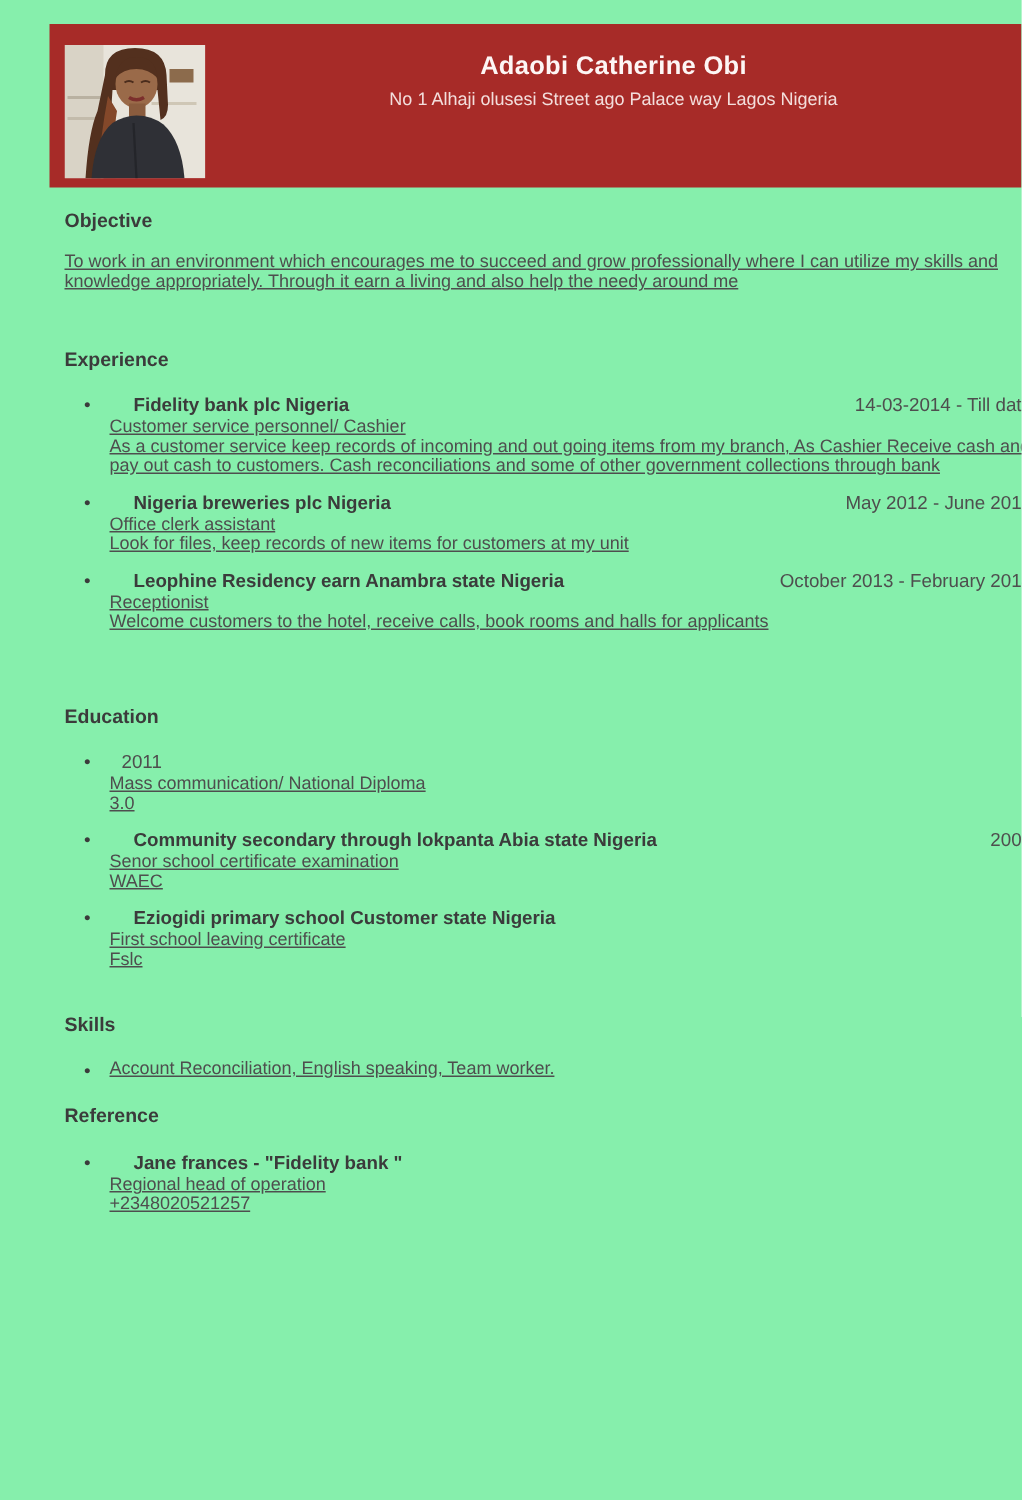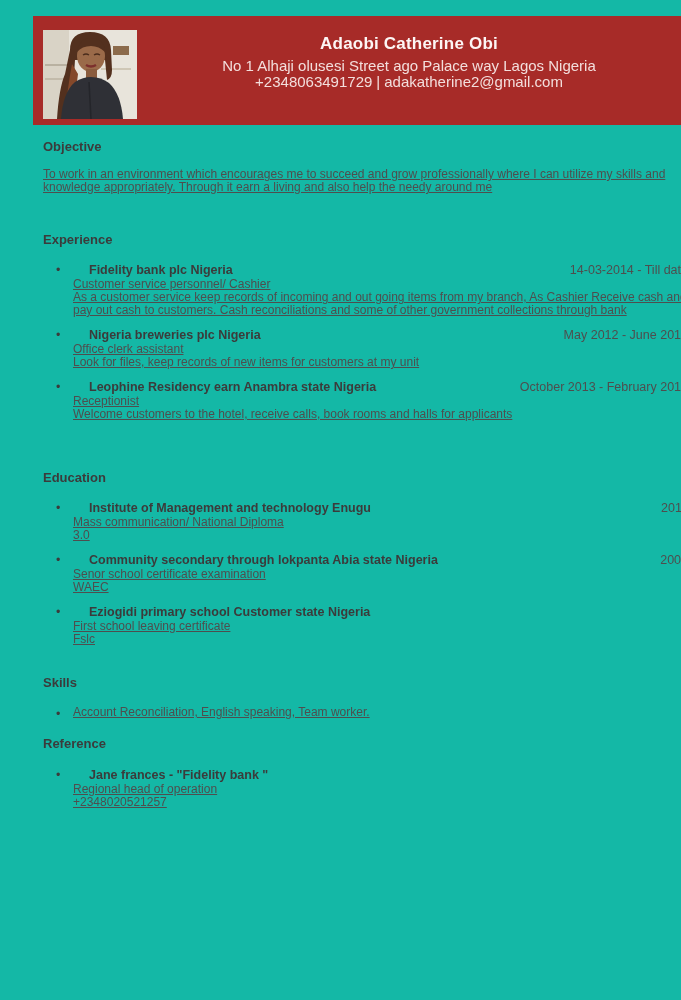--- a/index.html
+++ b/index.html
@@ -6,21 +6,21 @@
   html, body {
     margin: 0; padding: 0;
     background: #ffffff;
     font-family: "Liberation Sans", "DejaVu Sans", sans-serif;
   }
   body { overflow: hidden; }
   .page {
     position: relative;
     width: 681px;
     height: 1000px;
-    background: #14b8a6;
+    background: #86efac;
     overflow: hidden;
   }
   
   .banner {
     position: absolute;
     left: 33px; top: 16px;
     width: 648px; height: 109px;
     background: #a72b28;
   }
   .photo {
@@ -38,21 +38,21 @@
   }
   .name {
     font-size: 17px;
     font-weight: 700;
     line-height: 22px;
     color: #fdf6f5;
     letter-spacing: 0.2px;
     margin-bottom: 3px;
   }
   .addr, .contact {
-    font-size: 15px;
+    font-size: 12px;
     line-height: 16px;
     color: #f3dedc;
   }
   .contact .sep { padding: 0 4px; }
   
   .sec {
     position: absolute;
     left: 43px;
     width: 645px;
   }
@@ -142,23 +142,20 @@
 
         <rect x="43" y="39" width="11" height="10" fill="#8a5c3e"></rect>
 
         <path d="M18 89 Q20 62 32 52 Q40 47 48 47 Q58 47 66 53 Q78 64 80 89 Z" fill="#2f3036"></path>
         <path d="M46 52 L48 89" stroke="#24252a" stroke-width="1.5"></path>
       </svg>
     </div>
     <div class="banner-text">
       <div class="name">Adaobi Catherine Obi</div>
       <div class="addr">No 1 Alhaji olusesi Street ago Palace way Lagos Nigeria</div>
-      <div class="contact">
-        <span>+2348063491729</span><span class="sep">|</span><span>adakatherine2@gmail.com</span>
-      </div>
     </div>
   </header>
 
   <section class="sec sec-objective">
     <h2>Objective</h2>
     <p class="body-text">To work in an environment which encourages me to succeed and grow professionally where I can utilize my skills and knowledge appropriately. Through it earn a living and also help the needy around me</p>
   </section>
 
   <section class="sec sec-experience">
     <h2>Experience</h2>
@@ -193,21 +190,20 @@
       <div class="body-text item-desc">Welcome customers to the hotel, receive calls,  book rooms and halls for applicants</div>
     </div>
   </section>
 
   <section class="sec sec-education">
     <h2>Education</h2>
 
     <div class="item">
       <span class="bullet">•</span>
       <div class="item-head">
-        <span class="item-title">Institute of Management and technology Enugu</span>
         <span class="item-date">2011</span>
       </div>
       <div class="body-text">Mass communication/ National Diploma</div>
       <div class="body-text">3.0</div>
     </div>
 
     <div class="item">
       <span class="bullet">•</span>
       <div class="item-head">
         <span class="item-title">Community secondary through lokpanta Abia state Nigeria</span>

